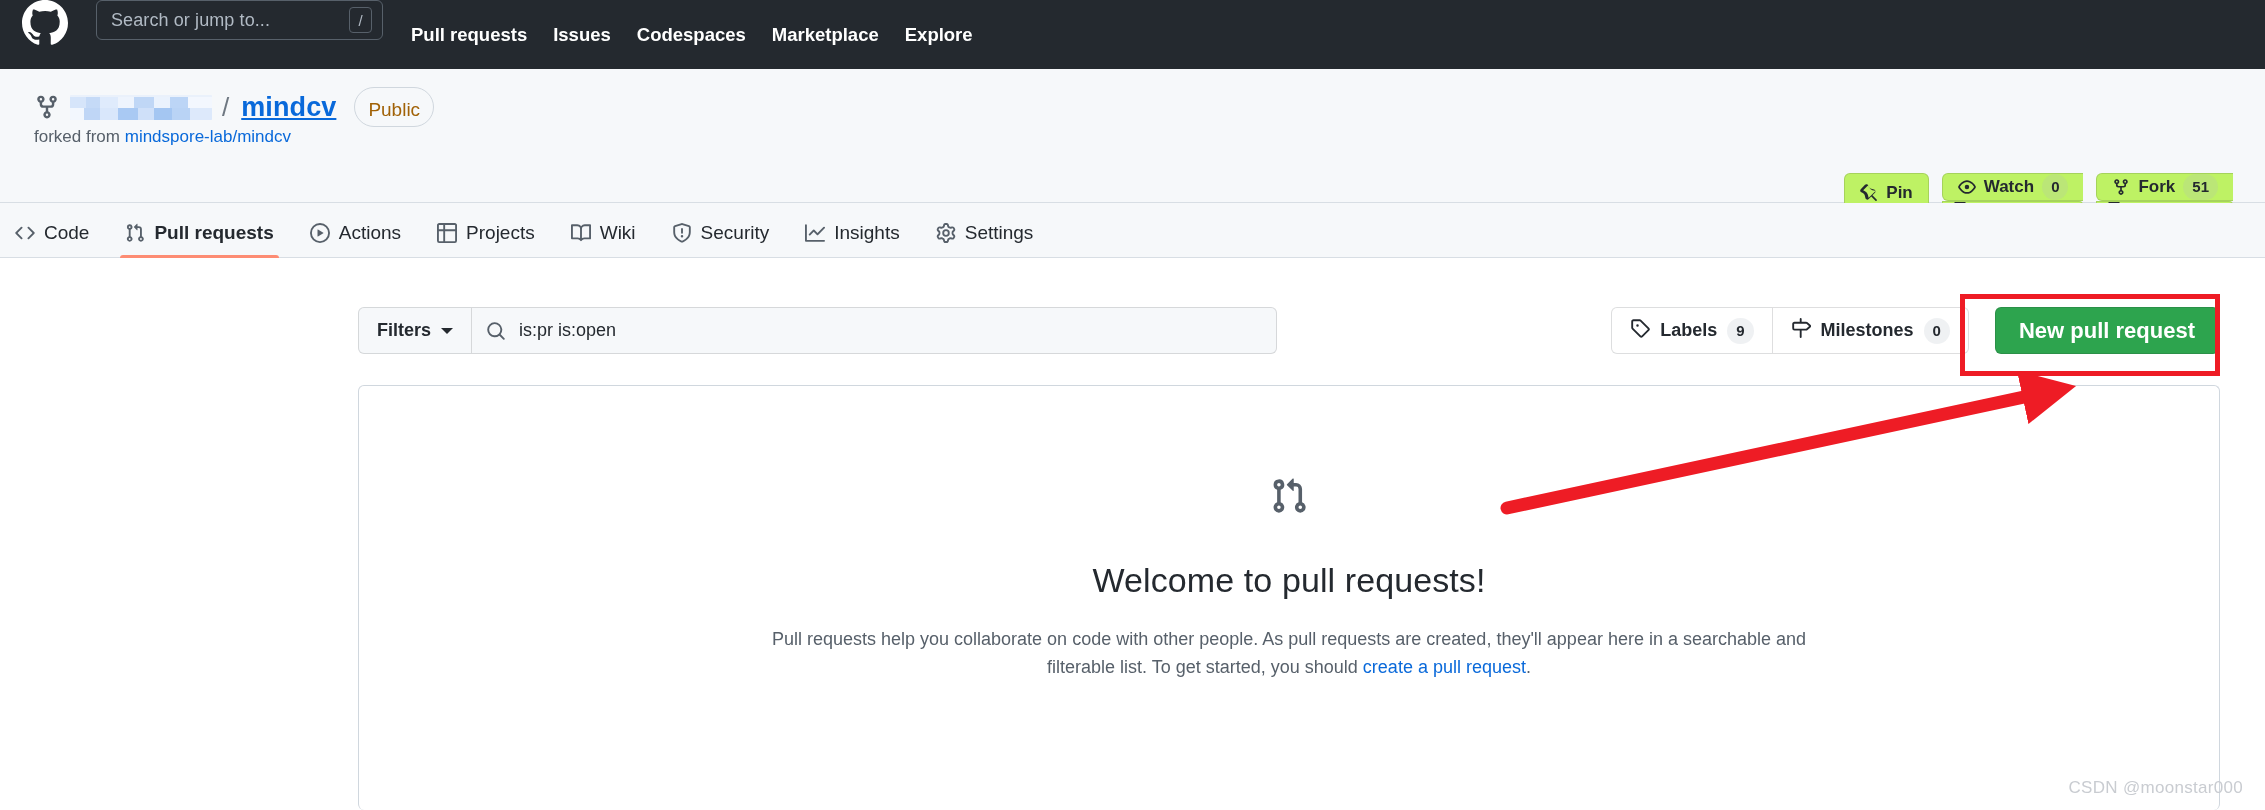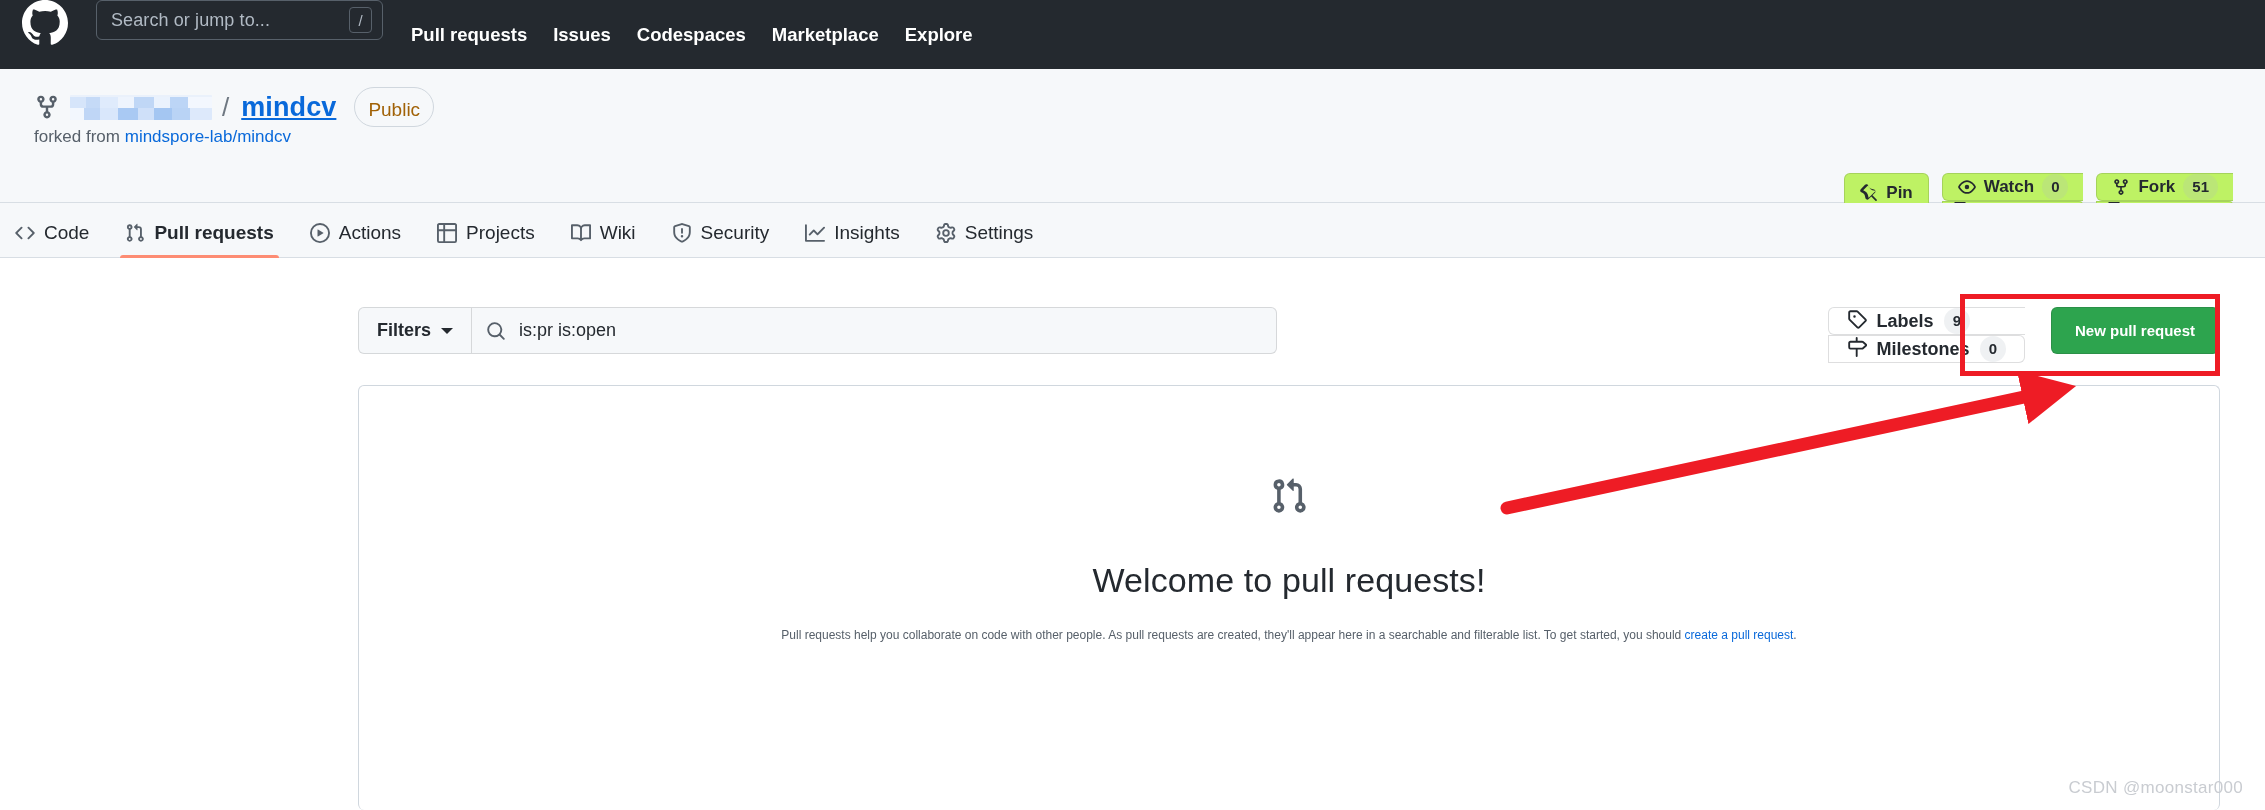--- a/index.html
+++ b/index.html
@@ -293,21 +293,20 @@
     position: absolute;
     top: 49px; right: 46px;
     display: flex;
     align-items: stretch;
     gap: 0;
     height: 47px;
   }
   .lm-group {
     display: flex;
     align-items: stretch;
-    flex-direction: column;
   }
   .lm-btn {
     background: #ffffff;
     border: 1px solid rgba(31,35,40,.15);
     display: flex;
     align-items: center;
     gap: 10px;
     padding: 0 18px;
     font-size: 18px;
     font-weight: 600;
@@ -330,21 +329,21 @@
   .new-pr-wrap {
     margin-left: 26px;
     display: flex;
     align-items: center;
   }
   .new-pr-btn {
     background: #2da44e;
     border: 1px solid rgba(31,35,40,.15);
     border-radius: 6px;
     color: #ffffff;
-    font-size: 15px;
+    font-size: 22px;
     font-weight: 600;
     padding: 0 23px;
     height: 47px;
     display: flex;
     align-items: center;
     white-space: nowrap;
     cursor: pointer;
   }
 
   
@@ -370,21 +369,21 @@
     margin-top: 46px;
     font-size: 34px;
     font-weight: 400;
     color: #24292f;
     letter-spacing: 0.1px;
   }
   .blank-desc {
     margin-top: 26px;
     width: 1040px;
     text-align: center;
-    font-size: 12px;
+    font-size: 18px;
     line-height: 1.55;
     color: #57606a;
   }
   .blank-desc a {
     color: #0969da;
     text-decoration: none;
   }
 
   
   .anno-rect {

